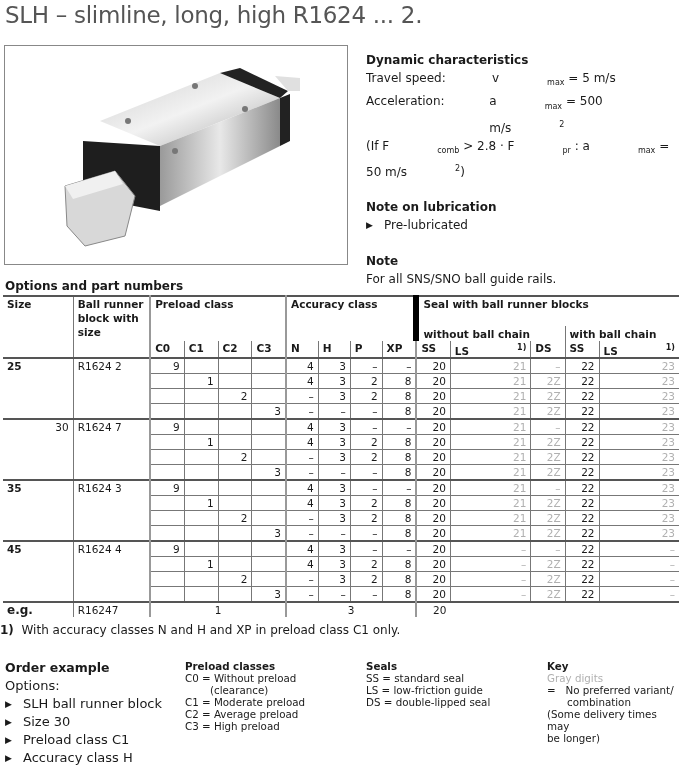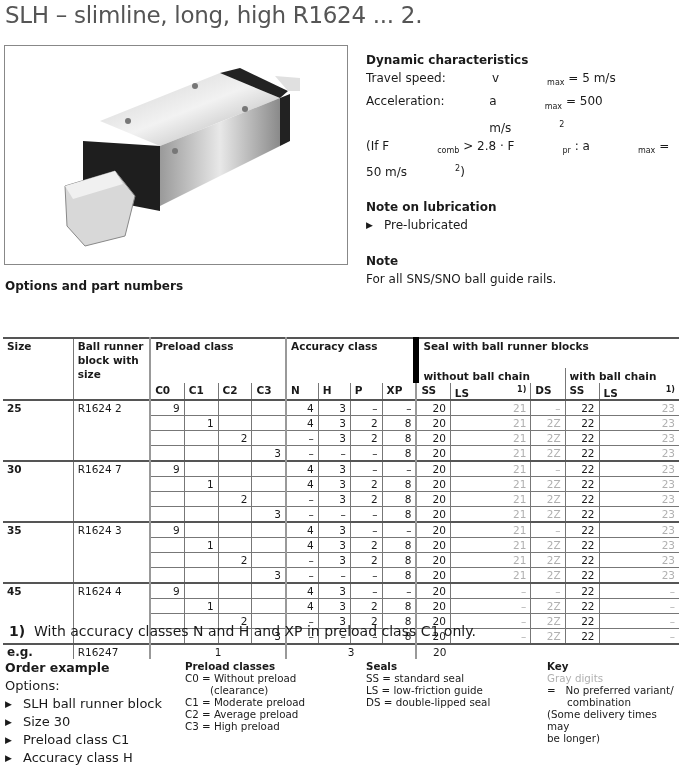--- a/index.html
+++ b/index.html
@@ -21,32 +21,32 @@
   .dyn { position: absolute; left: 366px; top: 51px; width: 310px; font-size: 12px; line-height: 18px; }
   .h-bold { font-weight: bold; font-size: 12px; }
   .dyn .row { display: flex; gap: 31px; }
   .dyn .row .lbl { width: 95px; }
   sub, sup { font-size: 8px; padding-left: 48px; }
   .bullet { display: flex; align-items: center; }
   .bullet .tri { font-size: 9px; width: 18px; }
   .section-title { position: absolute; left: 5px; top: 279px; font-size: 12px; font-weight: bold; }
   table.parts {
     position: absolute; left: 3px; top: 295px; width: 676px;
-    border-collapse: collapse; font-size: 10.5px; margin-top: 42px;
+    border-collapse: collapse; font-size: 10.5px;
   }
   table.parts td, table.parts th { padding: 0 4px; height: 14.7px; line-height: 14px; }
   table.parts th { font-weight: bold; text-align: left; vertical-align: top; }
   .hdr-top { border-top: 2px solid #555; }
   .r { text-align: right; }
   .bl { border-left: 1px solid #777; }
   .bl2 { border-left: 2px solid #999; }
   .bb { border-bottom: 1px solid #777; }
   .bb2 { border-bottom: 2px solid #555; }
   .gray { color: #b0b0b0; }
-  .footnote { position: absolute; left: 9px; top: 623px; font-size: 14px; }
+  .footnote { position: absolute; left: 0; top: 623px; font-size: 12px; }
   .order { position: absolute; left: 5px; top: 659px; font-size: 13px; line-height: 18px; }
   .order .h-bold { font-size: 12.5px; }
   .legend { position: absolute; top: 660px; font-size: 10.3px; line-height: 12px; }
   .indent { padding-left: 25px; }
 </style>
 </head>
 <body>
 
 <div class="title">SLH – slimline, long, high  R1624 ... 2.</div>
 
@@ -208,21 +208,21 @@
         <td class="r bl">–</td>
         <td class="r bl">–</td>
         <td class="r bl">8</td>
         <td class="r bl2">20</td>
         <td class="r bl gray">21</td>
         <td class="r bl gray">2Z</td>
         <td class="r bl">22</td>
         <td class="r bl gray">23</td>
       </tr>
       <tr class="">
-        <td rowspan="4" style="vertical-align: top; font-weight: bold; border-right: 1px solid rgb(119, 119, 119);">30</td>
+        <td rowspan="4" style="vertical-align: top; font-weight: normal; border-right: 1px solid rgb(119, 119, 119); text-align: right;">30</td>
         <td rowspan="4" style="vertical-align: top; border-right: 2px solid rgb(153, 153, 153);">R1624 7</td>
         <td class="r bb">9</td>
         <td class="r bl bb"></td>
         <td class="r bl bb"></td>
         <td class="r bl bb"></td>
         <td class="r bl2 bb">4</td>
         <td class="r bl bb">3</td>
         <td class="r bl bb">–</td>
         <td class="r bl bb">–</td>
         <td class="r bl2 bb">20</td>

